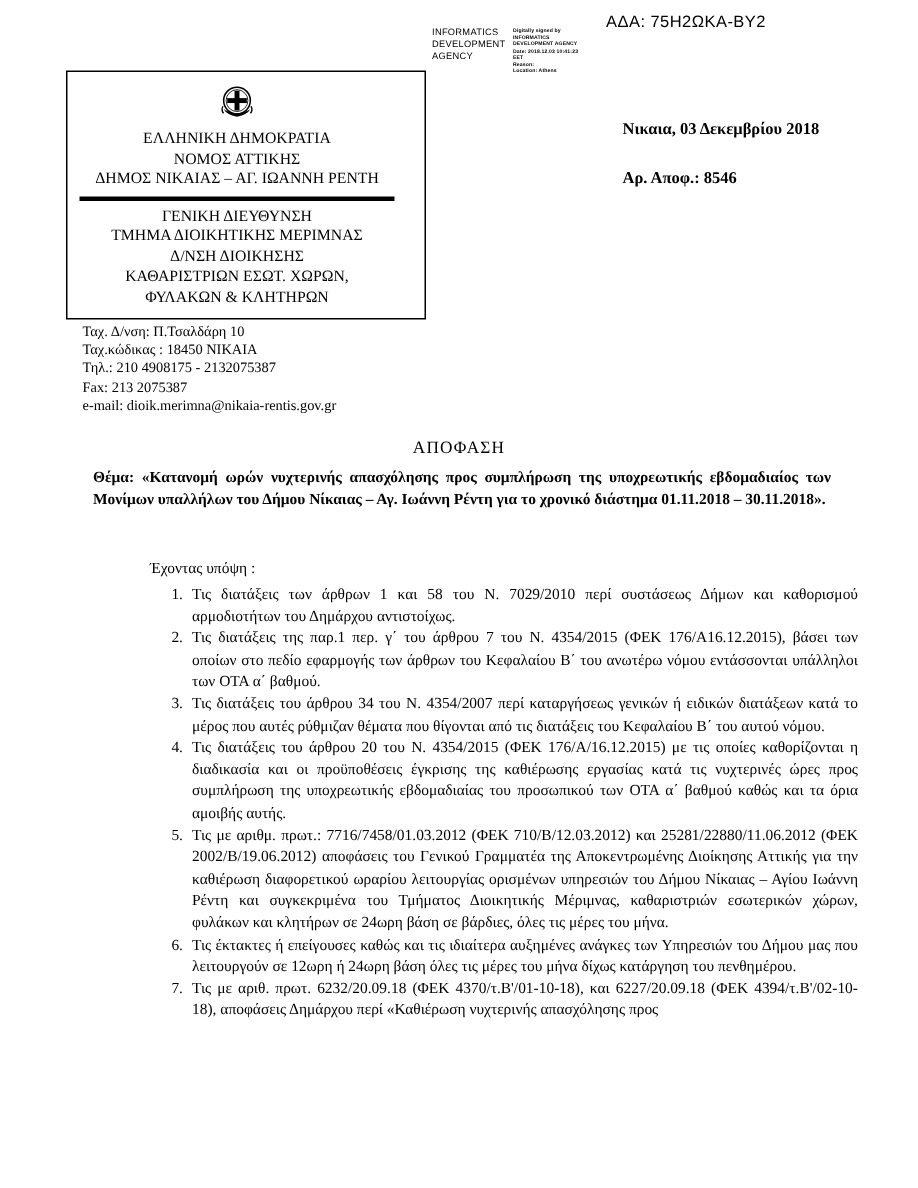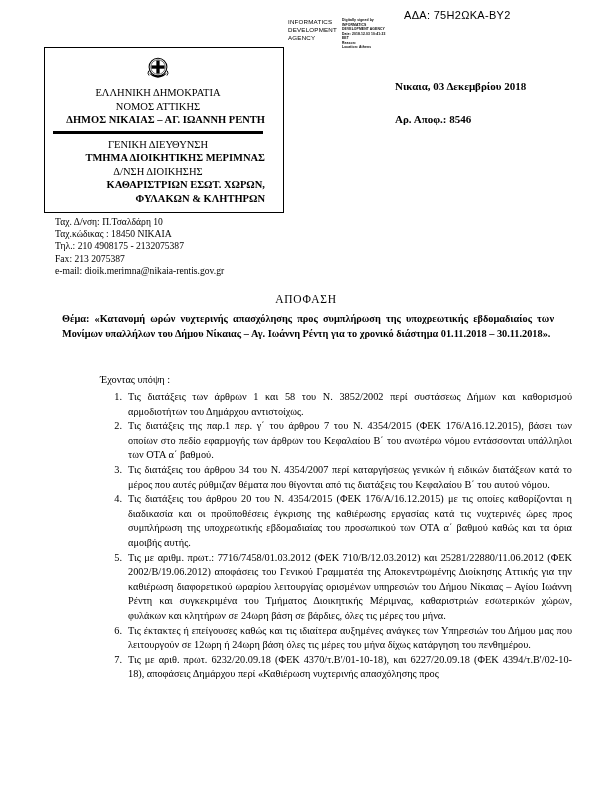--- a/index.html
+++ b/index.html
@@ -80,35 +80,34 @@
     height: 30px;
     margin: 1px auto 3px auto;
     display: block;
   }
   .hdr-line {
     font-size: 10.5px;
     line-height: 13.5px;
     white-space: nowrap;
   }
   .hdr-line.bold {
-    font-weight: bold;
+    font-weight: normal;
     font-size: 10.5px;
-    text-align: right;
   }
   .hdr-rule {
     height: 3px;
     background: #000;
     margin: 4px 2px 4px 2px;
   }
 
   
   .meta-right {
     position: absolute;
     top: 80px;
-    left: 395px;
+    left: 415px;
     font-weight: bold;
     font-size: 11px;
   }
   .meta-right .line2 { margin-top: 21px; }
 
   
   .contact {
     position: absolute;
     top: 216px;
     left: 55px;
@@ -237,21 +236,21 @@
   <div class="subject">
     <span class="label">Θέμα:</span>
     <span>«Κατανομή ωρών νυχτερινής απασχόλησης προς συμπλήρωση της υποχρεωτικής εβδομαδιαίος των Μονίμων υπαλλήλων του Δήμου Νίκαιας – Αγ. Ιωάννη Ρέντη για το χρονικό διάστημα 01.11.2018 – 30.11.2018».</span>
   </div>
 
   <div class="preamble">Έχοντας υπόψη :</div>
 
   <ol class="clauses">
     <li>
       <span class="num">1.</span>
-      <span>Τις διατάξεις  των άρθρων 1 και 58  του Ν. 3852/2002 περί συστάσεως Δήμων και καθορισμού αρμοδιοτήτων του Δημάρχου αντιστοίχως.</span>
+      <span>Τις διατάξεις  των άρθρων 1 και 58  του Ν. 7029/2010 περί συστάσεως Δήμων και καθορισμού αρμοδιοτήτων του Δημάρχου αντιστοίχως.</span>
     </li>
     <li>
       <span class="num">2.</span>
       <span>Τις διατάξεις της παρ.1 περ. γ΄ του άρθρου 7 του Ν. 4354/2015 (ΦΕΚ 176/Α16.12.2015), βάσει των οποίων στο πεδίο εφαρμογής των άρθρων του Κεφαλαίου Β΄ του ανωτέρω νόμου εντάσσονται υπάλληλοι των ΟΤΑ α΄ βαθμού.</span>
     </li>
     <li>
       <span class="num">3.</span>
       <span>Τις διατάξεις του άρθρου 34 του Ν. 4354/2007  περί καταργήσεως γενικών ή ειδικών διατάξεων κατά το μέρος που αυτές ρύθμιζαν θέματα που θίγονται από τις διατάξεις του Κεφαλαίου Β΄ του αυτού νόμου.</span>
     </li>
     <li>

